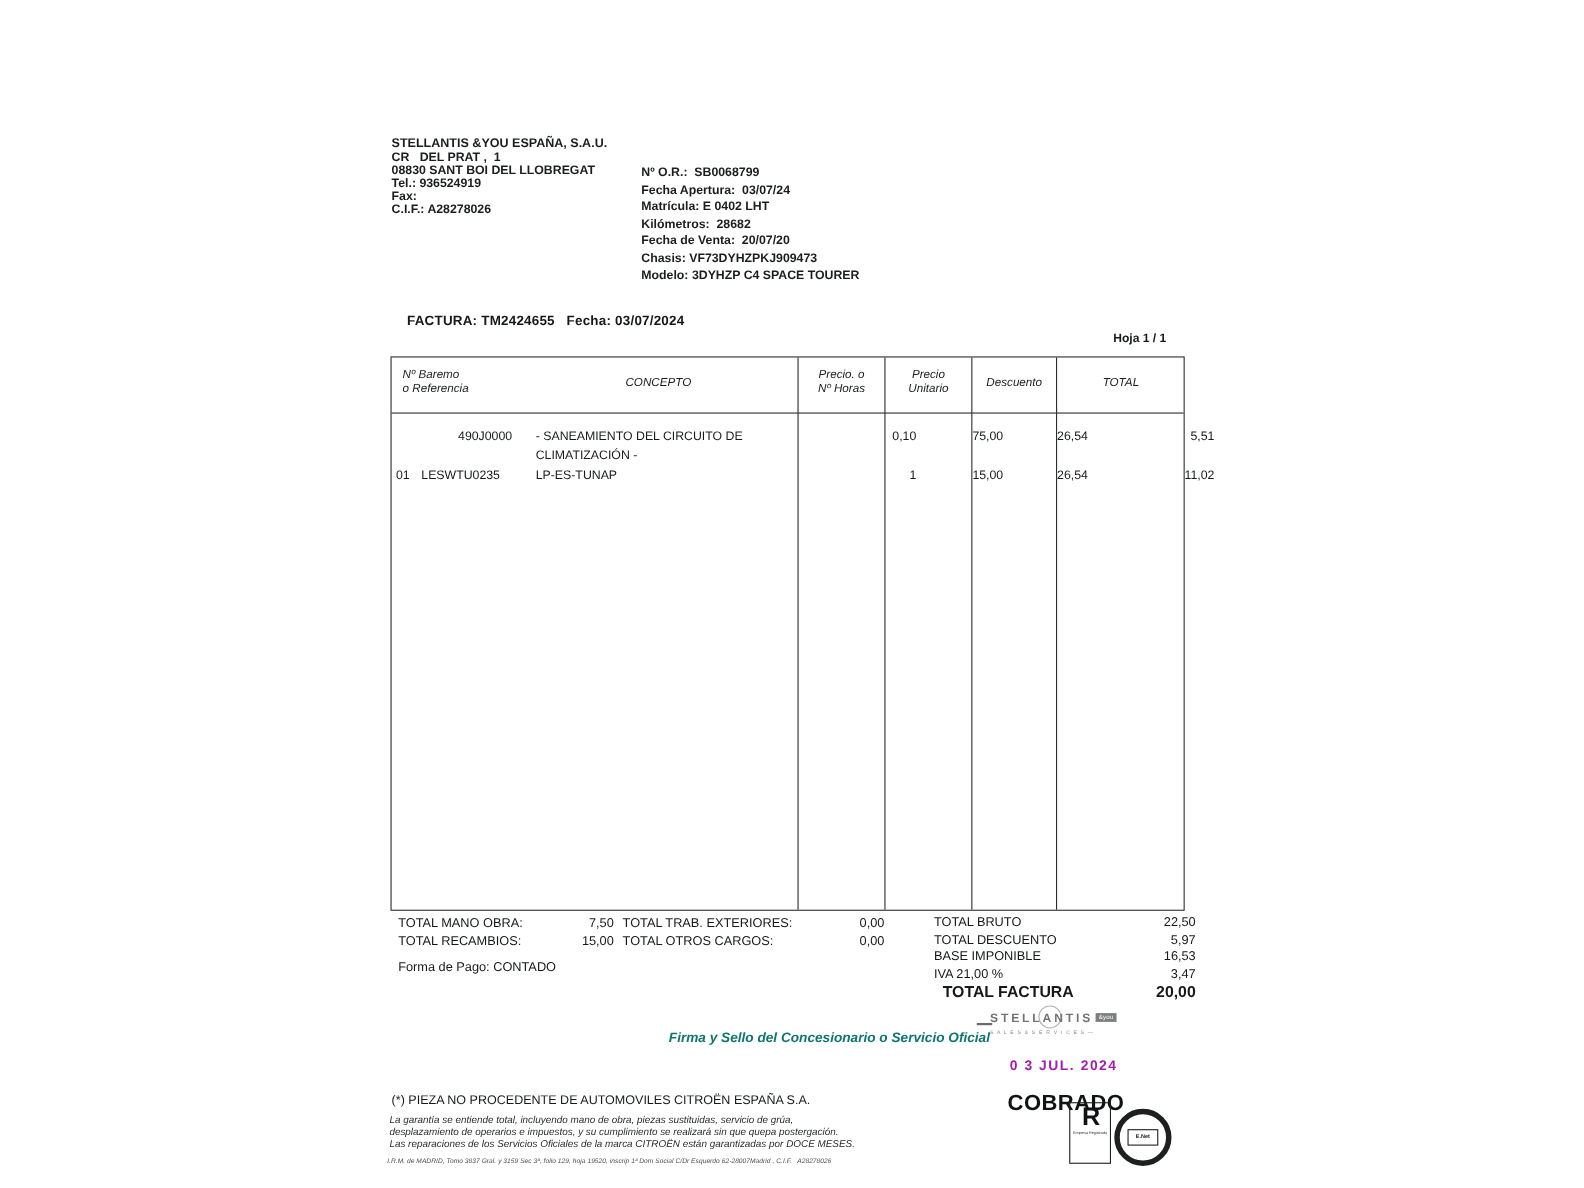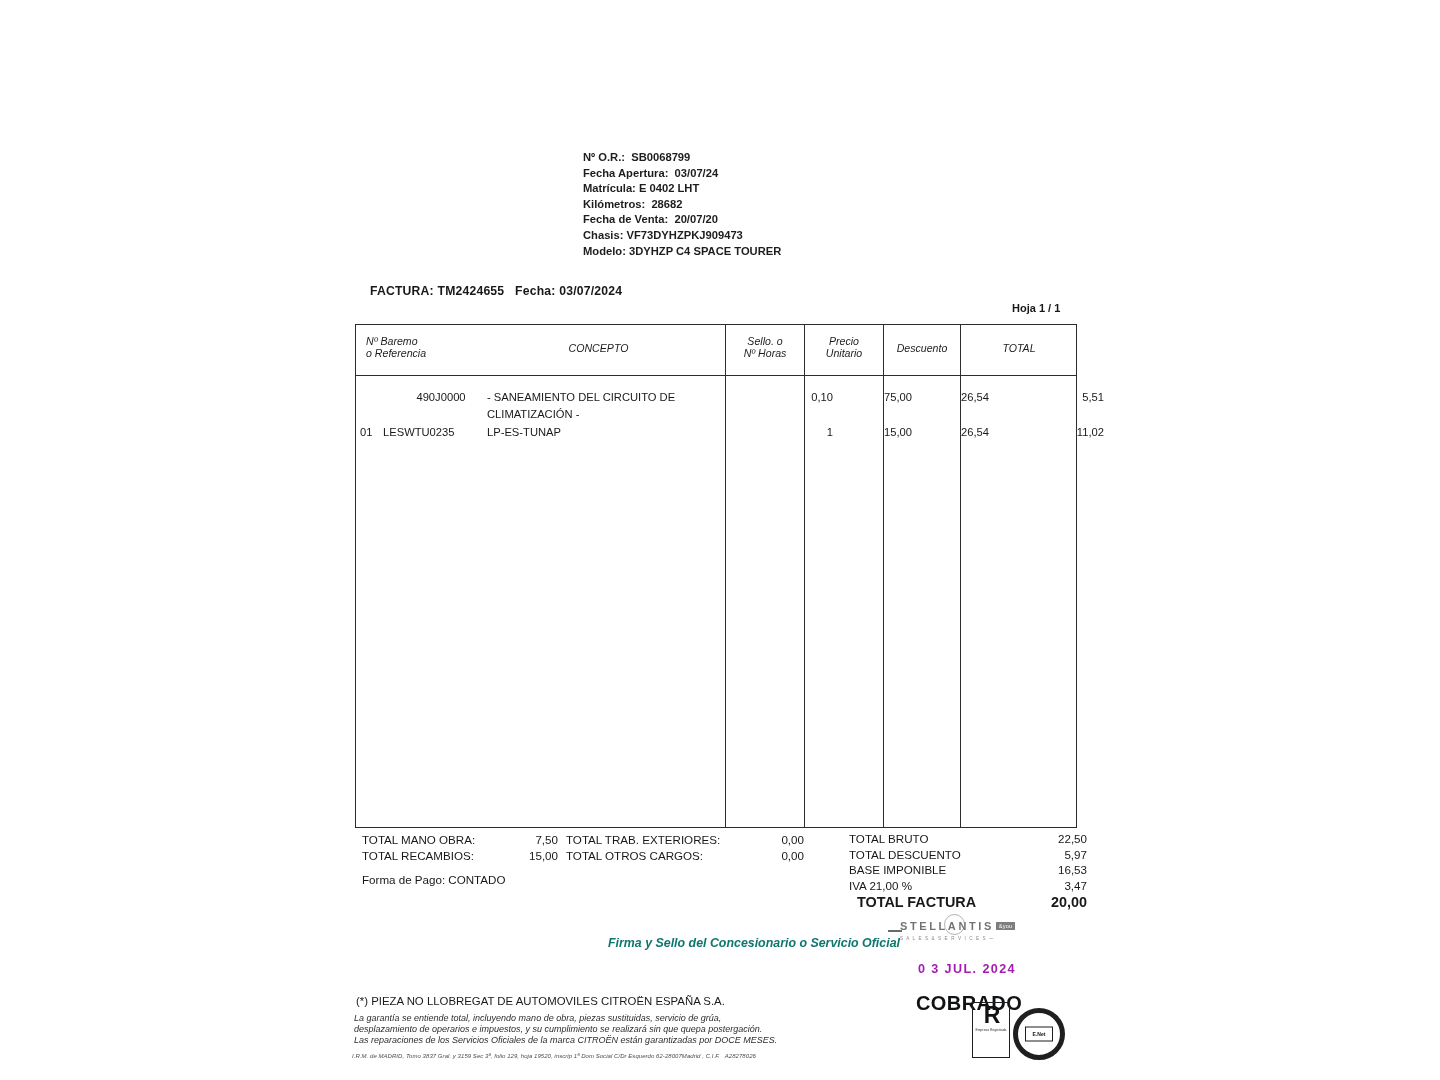--- a/index.html
+++ b/index.html
@@ -90,20 +90,28 @@
   .cert-r-cap{position:absolute;left:0;top:55px;width:36px;font-size:3.2px;text-align:center;color:#2f3133;}
   .cert-ring{left:1013px;top:1008px;width:42px;height:42px;border-radius:50%;border:5px solid #1d1f21;}
   .cert-ring .inner{position:absolute;left:50%;top:50%;transform:translate(-50%,-50%);width:26px;height:13px;background:#fff;border:1px solid #1d1f21;font-size:5px;text-align:center;line-height:13px;color:#101214;font-weight:bold;}
 </style>
 </head>
 <body>
 
 <div class="page">
 
 
+  <div class="abs company">
+    <div class="ln strong">STELLANTIS &amp;YOU ESPAÑA, S.A.U.</div>
+    <div class="ln">CR   DEL PRAT ,  1</div>
+    <div class="ln">08830 SANT BOI DEL LLOBREGAT</div>
+    <div class="ln">Tel.: 936524919</div>
+    <div class="ln">Fax:</div>
+    <div class="ln">C.I.F.: A28278026</div>
+  </div>
 
   <div class="abs vehicle">
     <div class="row"><span>Nº O.R.:</span>  <span class="val">SB0068799</span></div>
     <div class="row"><span>Fecha Apertura:</span>  <span class="val">03/07/24</span></div>
     <div class="row"><span>Matrícula:</span> <span class="val">E 0402 LHT</span></div>
     <div class="row"><span>Kilómetros:</span>  <span class="val">28682</span></div>
     <div class="row"><span>Fecha de Venta:</span>  <span class="val">20/07/20</span></div>
     <div class="row"><span>Chasis:</span> <span class="val">VF73DYHZPKJ909473</span></div>
     <div class="row"><span>Modelo:</span> <span class="val">3DYHZP C4 SPACE TOURER</span></div>
   </div>
@@ -119,21 +127,21 @@
     <div class="vline" style="left:604px;"></div>
 
     <div class="hline" style="top:50px;"></div>
 
     <div class="hdr-cell left" style="left:10px;top:11px;width:110px;">
       <div>Nº Baremo</div>
       <div>o Referencia</div>
     </div>
     <div class="hdr-cell" style="left:120px;top:18px;width:245px;">CONCEPTO</div>
     <div class="hdr-cell" style="left:371px;top:11px;width:76px;">
-      <div>Sello. o</div>
+      <div>Precio. o</div>
       <div>Nº Horas</div>
     </div>
     <div class="hdr-cell" style="left:450px;top:11px;width:76px;">
       <div>Precio</div>
       <div>Unitario</div>
     </div>
     <div class="hdr-cell" style="left:529px;top:18px;width:74px;">Descuento</div>
     <div class="hdr-cell" style="left:606px;top:18px;width:114px;">TOTAL</div>
 
     <div class="cell c" style="left:10px;top:66px;width:150px;">490J0000</div>
@@ -194,21 +202,21 @@
 
   <div class="abs firma">Firma y Sello del Concesionario o Servicio Oficial</div>
   <div class="abs stamp-stellantis">
     <div class="stamp-tick"></div>
     <div class="stamp-ring"></div>
     <span class="sw">STELLANTIS</span><span class="sb">&amp;you</span>
     <div class="ss">S A L E S  &amp;  S E R V I C E S   —</div>
   </div>
   <div class="abs datestamp">0 3  JUL.  2024</div>
 
-  <div class="abs foot-note">(*) PIEZA NO LLOBREGAT DE AUTOMOVILES CITROËN ESPAÑA S.A.</div>
+  <div class="abs foot-note">(*) PIEZA NO PROCEDENTE DE AUTOMOVILES CITROËN ESPAÑA S.A.</div>
   <div class="abs legal">
     <div class="lg">La garantía se entiende total, incluyendo mano de obra, piezas sustituidas, servicio de grúa,</div>
     <div class="lg">desplazamiento de operarios e impuestos, y su cumplimiento se realizará sin que quepa postergación.</div>
     <div class="lg">Las reparaciones de los Servicios Oficiales de la marca CITROËN están garantizadas por DOCE MESES.</div>
   </div>
   <div class="abs registry">I.R.M. de MADRID, Tomo 3837 Gral. y 3159 Sec 3ª, folio 129, hoja 19520, inscrip 1ª Dom Social C/Dr Esquerdo 62-28007Madrid , C.I.F.   A28278026</div>
 
   <div class="abs cobrado">COBRADO</div>
   <div class="abs cert-r">
     <div class="rr">R</div>

